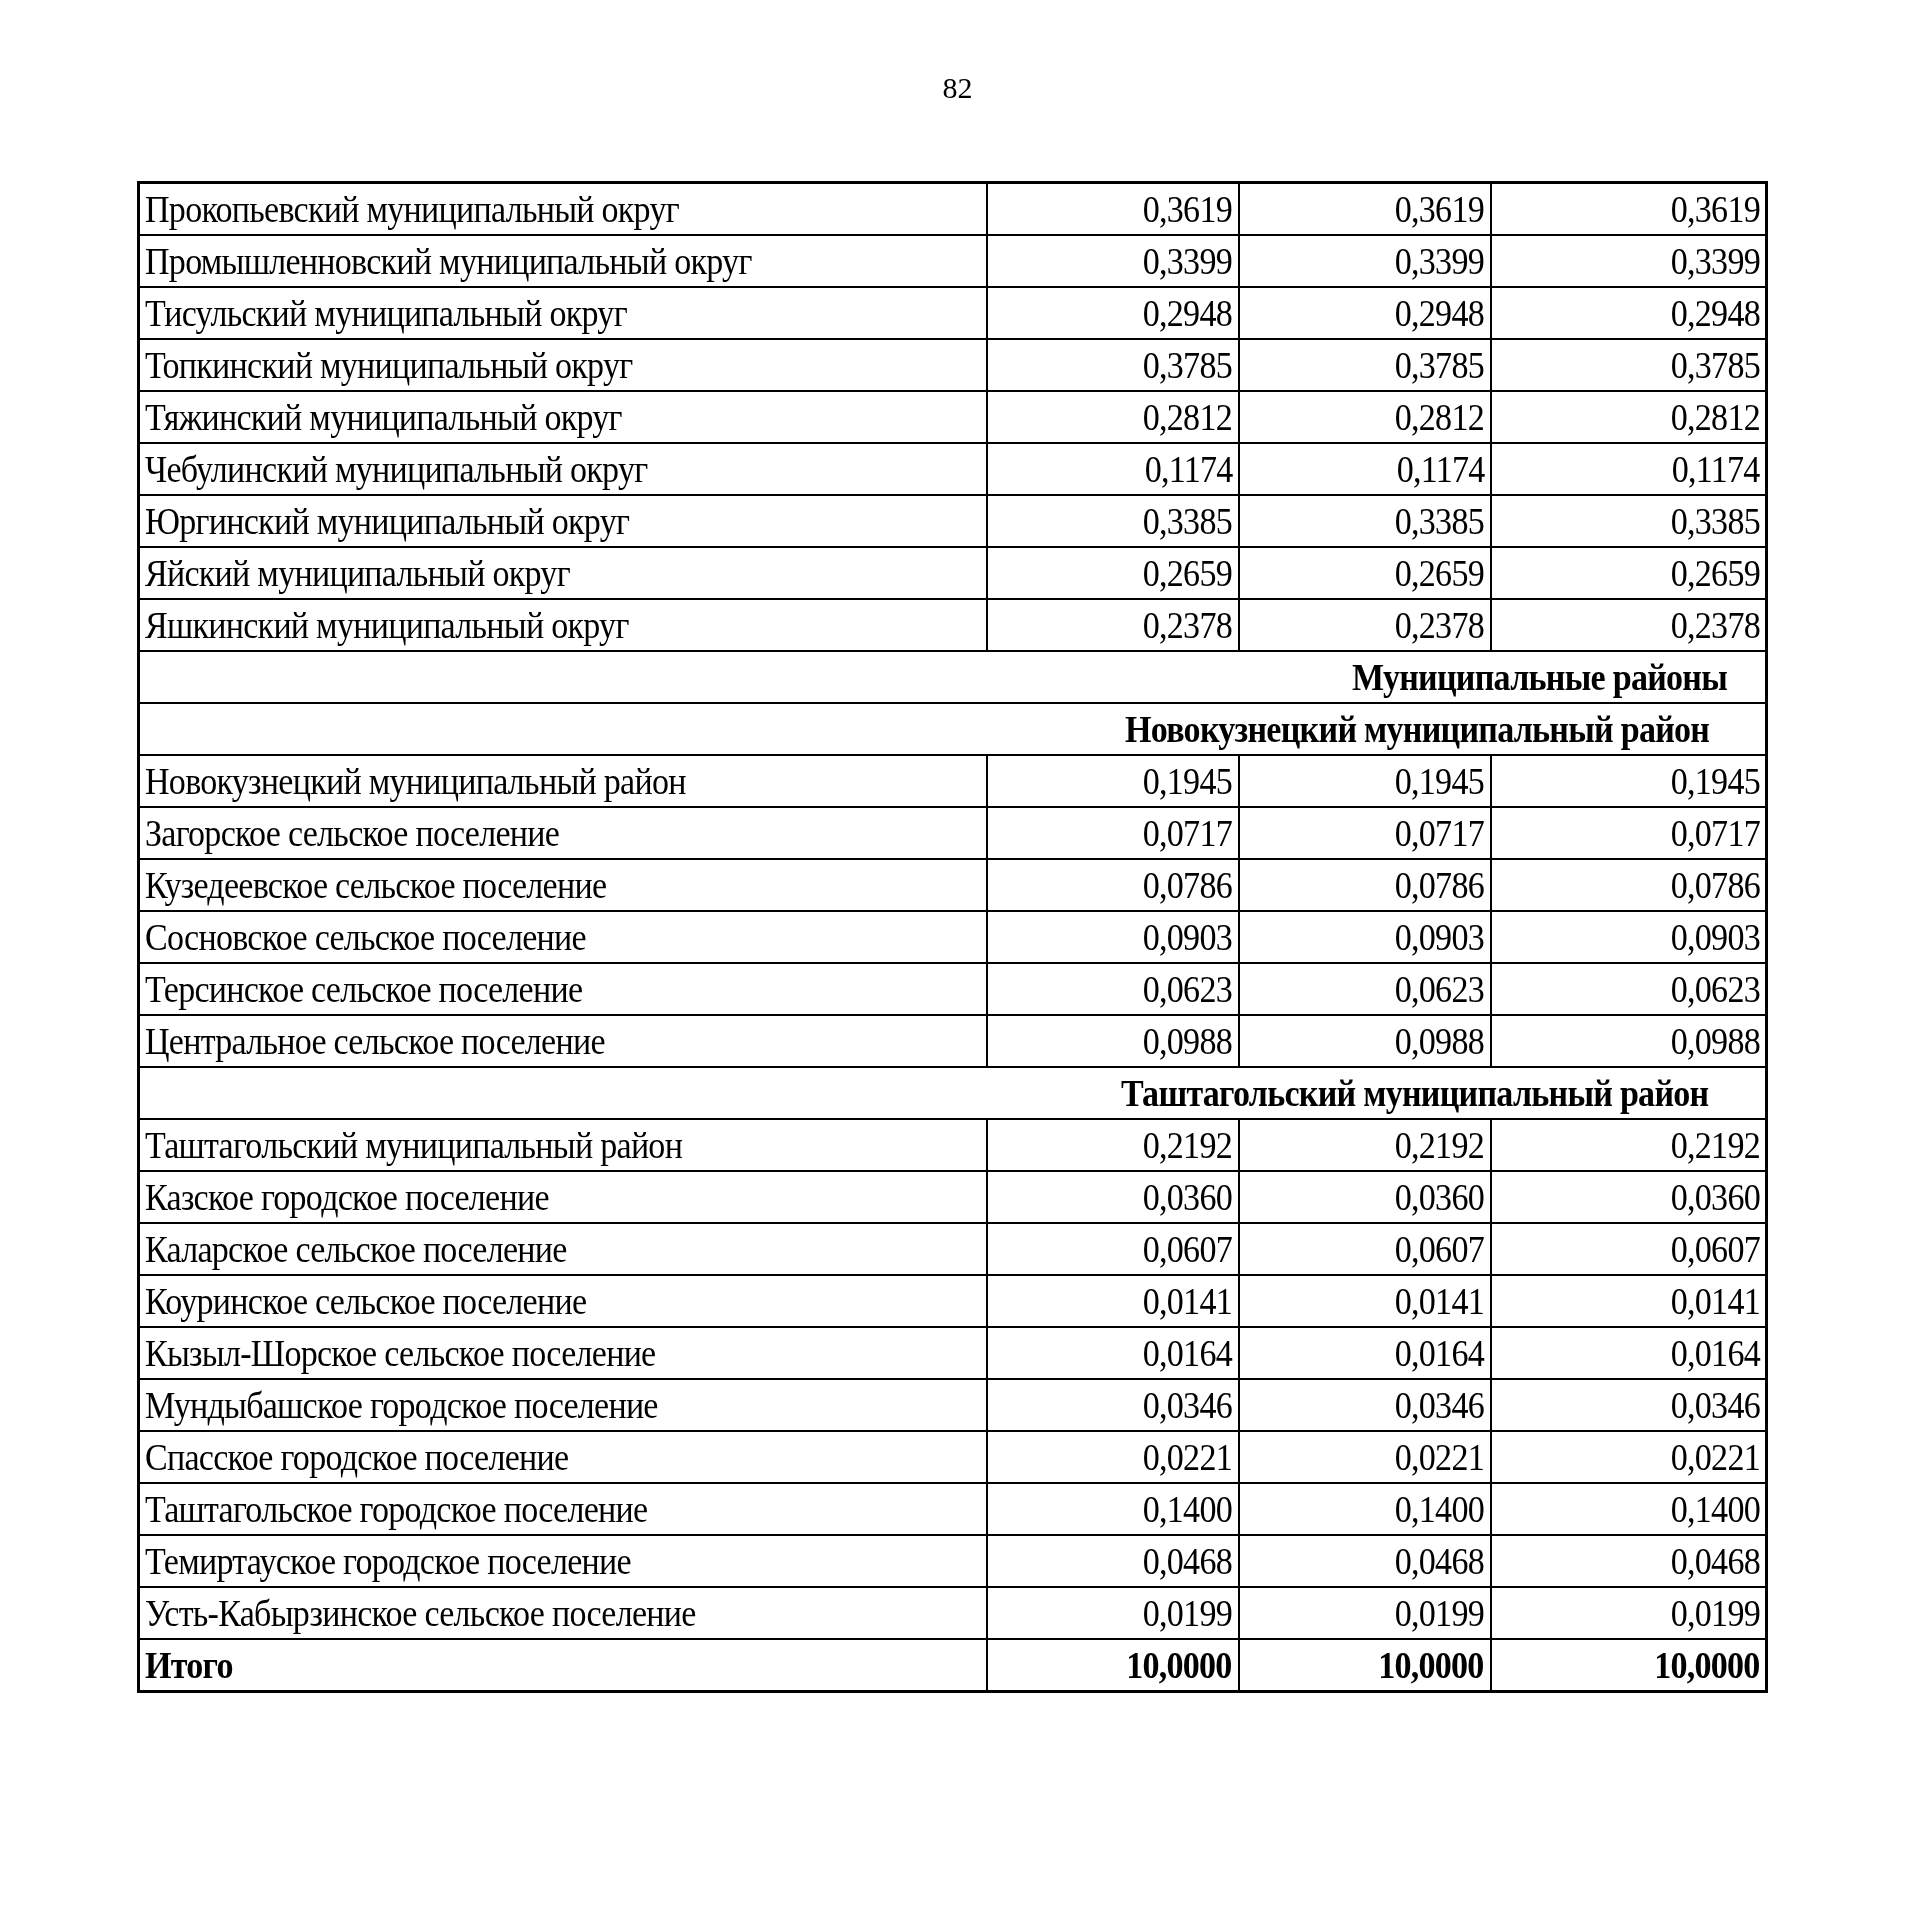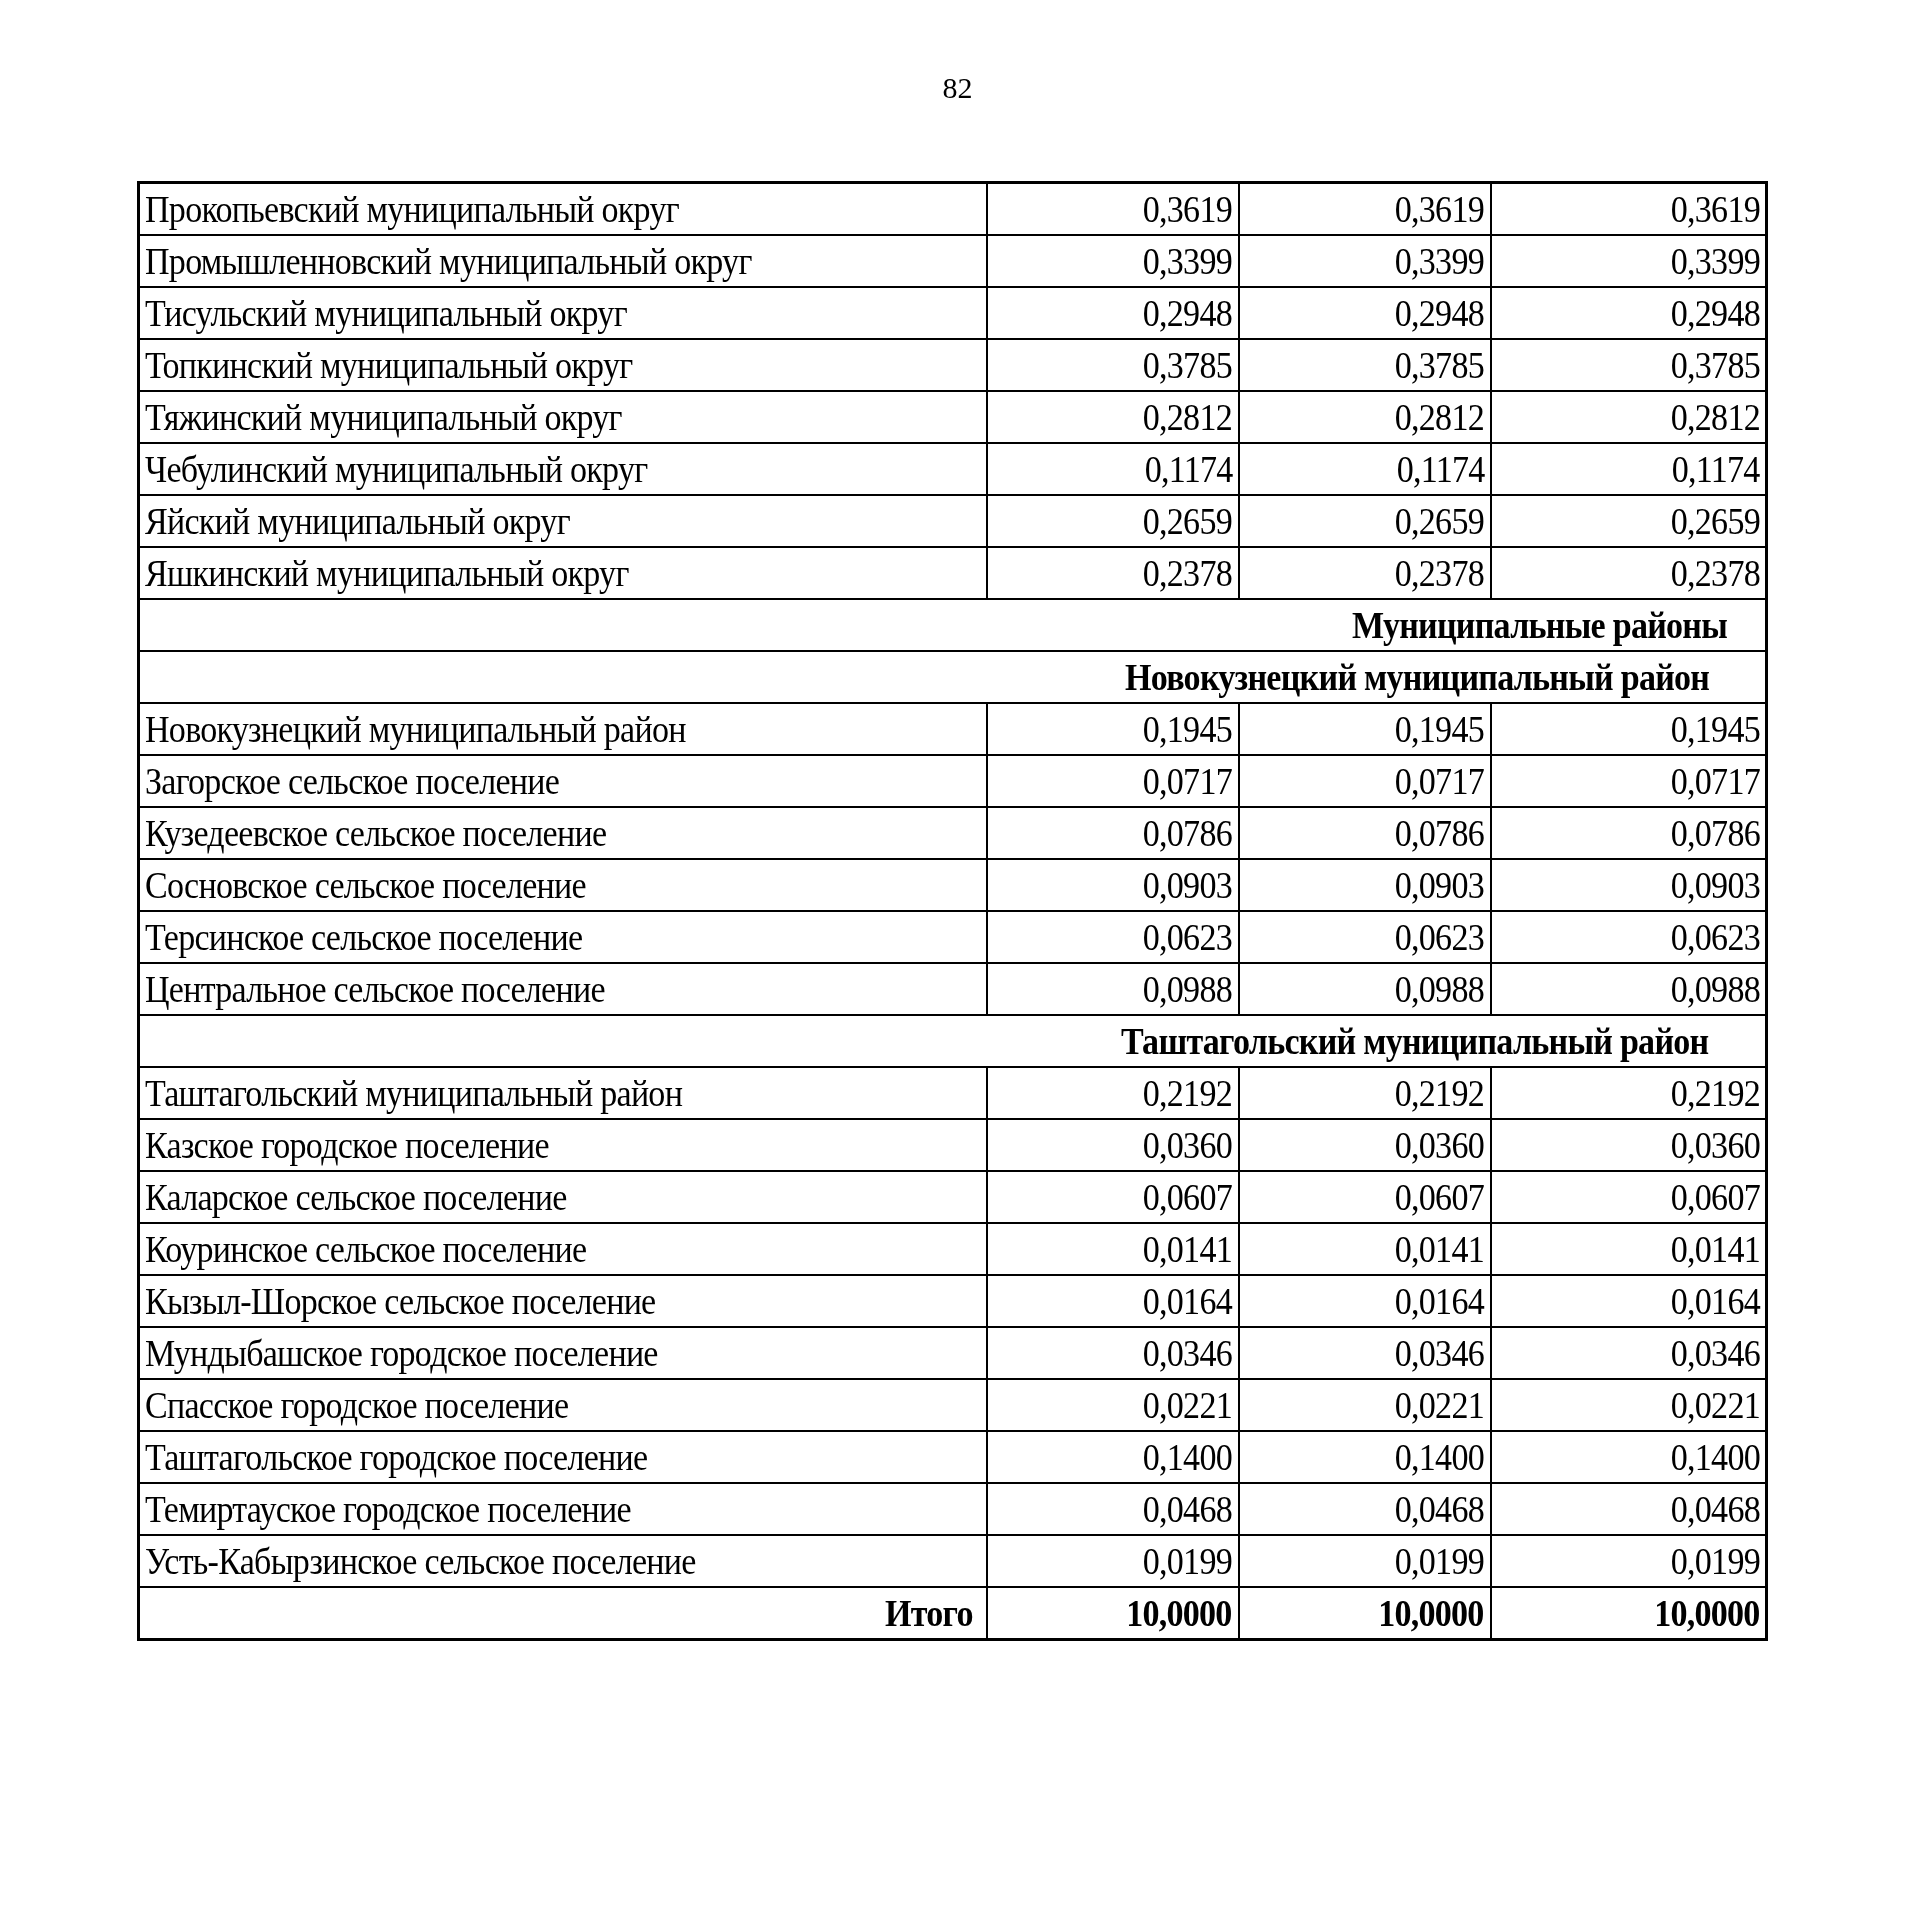--- a/index.html
+++ b/index.html
@@ -56,21 +56,20 @@
     td.num {
       text-align: right;
       letter-spacing: -0.8px;
     }
     tr.section td {
       font-weight: bold;
       text-align: right;
     }
     tr.total td {
       font-weight: bold;
-      text-align: right;
     }
     .cond {
       display: inline-block;
       transform: scaleX(0.92);
       transform-origin: left center;
     }
     td.num .cond {
       transform-origin: right center;
     }
   </style>
@@ -117,20 +116,26 @@
         <td class="num"><span class="cond">0,2812</span></td>
         <td class="num"><span class="cond">0,2812</span></td>
       </tr>
       <tr class="data">
         <td class="name"><span class="cond">Чебулинский муниципальный округ</span></td>
         <td class="num"><span class="cond">0,1174</span></td>
         <td class="num"><span class="cond">0,1174</span></td>
         <td class="num"><span class="cond">0,1174</span></td>
       </tr>
       <tr class="data">
+        <td class="name"><span class="cond">Юргинский муниципальный округ</span></td>
+        <td class="num"><span class="cond">0,3385</span></td>
+        <td class="num"><span class="cond">0,3385</span></td>
+        <td class="num"><span class="cond">0,3385</span></td>
+      </tr>
+      <tr class="data">
         <td class="name"><span class="cond">Яйский муниципальный округ</span></td>
         <td class="num"><span class="cond">0,2659</span></td>
         <td class="num"><span class="cond">0,2659</span></td>
         <td class="num"><span class="cond">0,2659</span></td>
       </tr>
       <tr class="data">
         <td class="name"><span class="cond">Яшкинский муниципальный округ</span></td>
         <td class="num"><span class="cond">0,2378</span></td>
         <td class="num"><span class="cond">0,2378</span></td>
         <td class="num"><span class="cond">0,2378</span></td>

